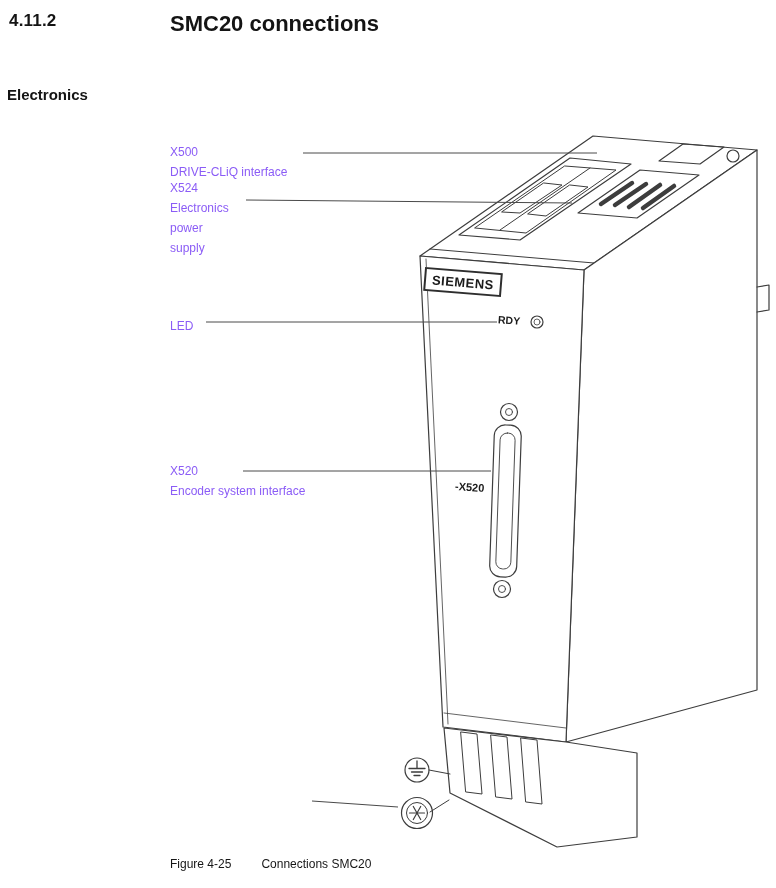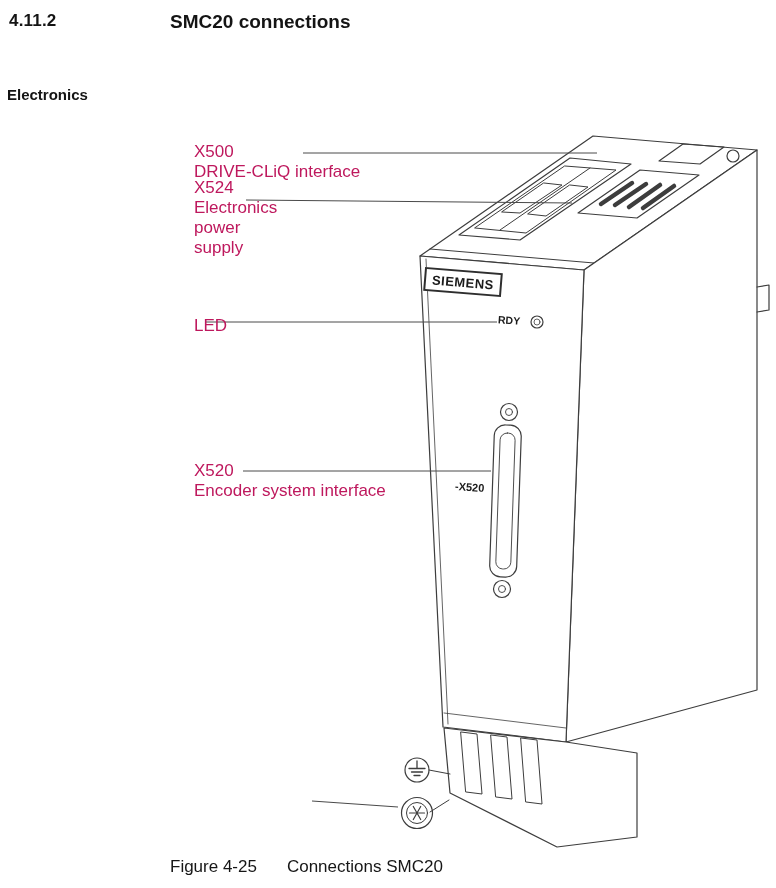--- a/index.html
+++ b/index.html
@@ -3,26 +3,26 @@
 <meta charset="utf-8">
 <style>
   * { margin:0; padding:0; box-sizing:border-box; }
   html,body { background:#ffffff; }
   .page {
     position:relative; width:776px; height:888px; background:#fff;
     font-family:"Liberation Sans", sans-serif; color:#141414; overflow:hidden;border-radius:14px;
   }
   .abs { position:absolute; }
   .h-num   { left:9px;  top:11px; font-size:17px; font-weight:bold; letter-spacing:.2px; }
-  .h-title { left:170px; top:11px; font-size:19px; font-weight:bold; }
+  .h-title { left:170px; top:11px; font-size:22px; font-weight:bold; }
   .subhead { left:7px;  top:86px; font-size:15px; font-weight:bold; }
   .art { position:absolute; left:0; top:0; width:776px; height:888px; }
-  .callout { font-size:17px; line-height:20px; color:#be185d;margin-left:24px; }
+  .callout { font-size:12px; line-height:20px; color:#8b5cf6; }
   .callout.tight { line-height:17px; }
-  .caption { left:170px; top:857px; font-size:17px; display:flex; gap:30px; color:#161616; }
+  .caption { left:170px; top:857px; font-size:12px; display:flex; gap:30px; color:#161616; }
   .brand-box {
     left:424px; top:270px; width:78px; height:24px; border:2px solid #2e2e2e;
     display:flex; align-items:center; justify-content:center;
     font-size:13px; font-weight:bold; letter-spacing:.5px; color:#1b1b1b;
     transform:rotate(4.6deg); background:#fff;
   }
   .rdy    { left:498px; top:314px; font-size:10.5px; font-weight:bold; transform:rotate(4deg); color:#1b1b1b; }
   .xlabel { left:455px; top:481px; font-size:11px;  font-weight:bold; transform:rotate(4deg); color:#1c1c1c; }
 </style>
 </head>

